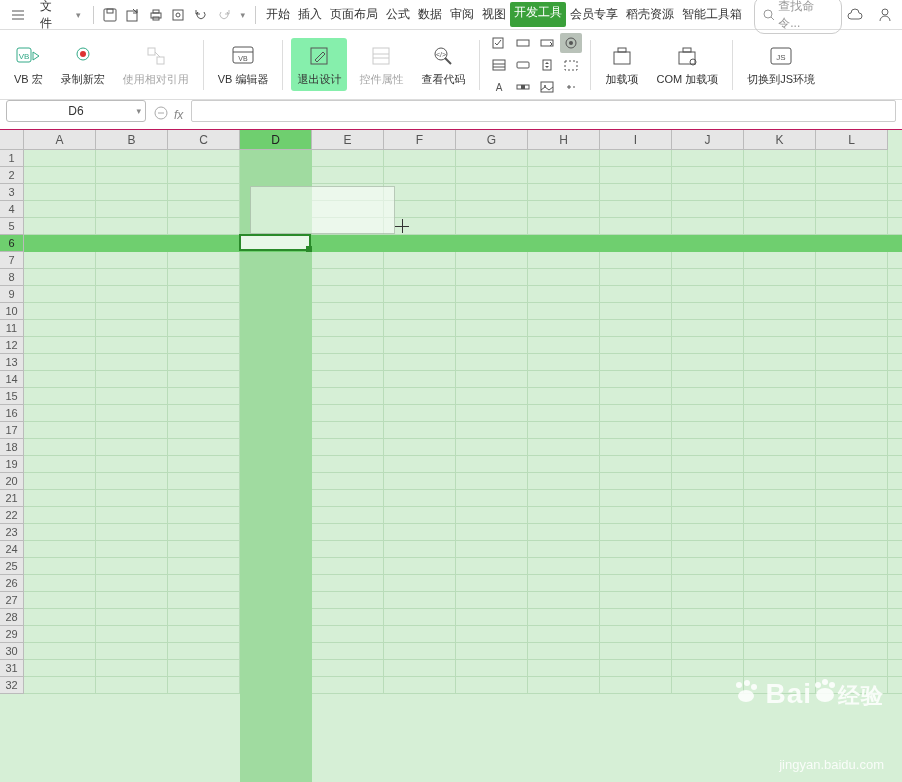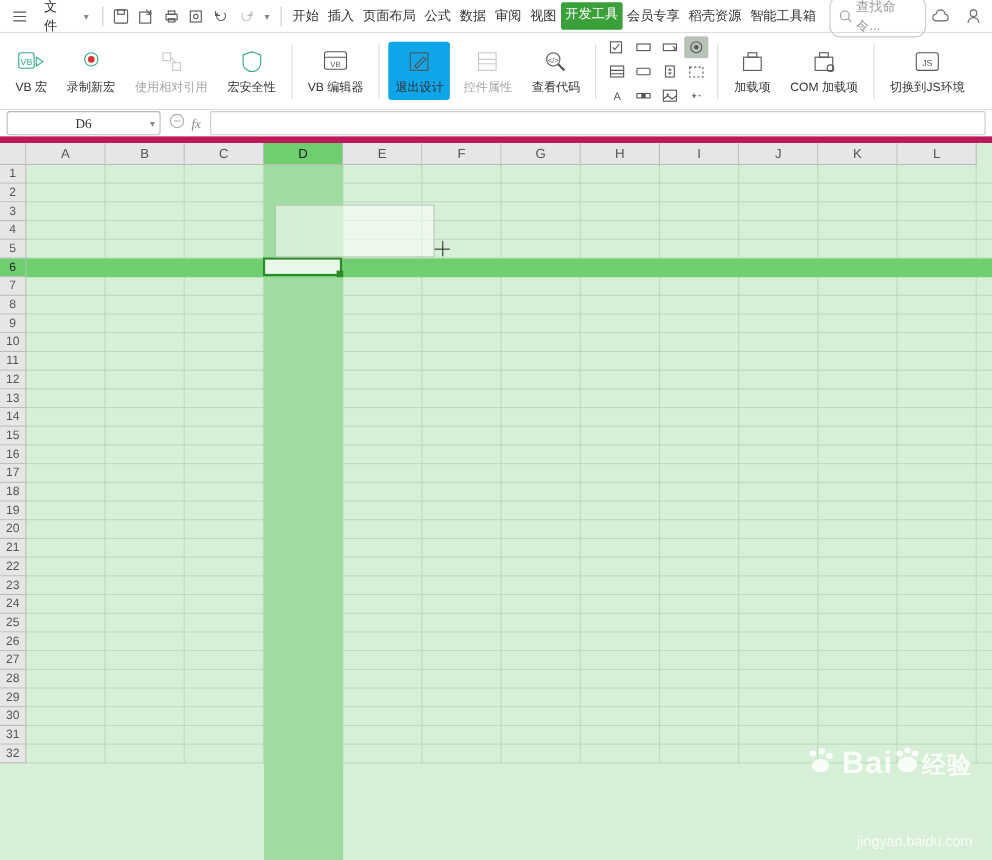--- a/index.html
+++ b/index.html
@@ -13,29 +13,29 @@
 .qat-icon { width: 22px; height: 22px; display: flex; align-items: center; justify-content: center; cursor: pointer; }
 .tab { padding: 4px 4px; font-size: 12px; cursor: pointer; white-space: nowrap; }
 .tab.active { background: #3aa03a; color: #fff; border-radius: 2px; padding: 2px 4px; }
 .search-box { display: flex; align-items: center; gap: 4px; border: 1px solid #ccc; border-radius: 10px; padding: 1px 8px; margin-left: 6px; color: #999; }
 .topbar-right { margin-left: auto; display: flex; gap: 8px; }
 
 .ribbon { height: 70px; display: flex; align-items: center; border-bottom: 1px solid #ddd; padding: 4px 8px; }
 .rib-group { display: flex; gap: 6px; align-items: center; }
 .rib-btn { display: flex; flex-direction: column; align-items: center; justify-content: center; padding: 4px 6px; cursor: pointer; border-radius: 3px; min-width: 40px; }
 .rib-btn.disabled { opacity: 0.45; }
-.rib-btn.active { background: #0ea5e9; }
+.rib-btn.active { background: #86efac; }
 .rib-btn .icon { height: 28px; display: flex; align-items: center; justify-content: center; }
 .rib-btn .label { font-size: 11px; margin-top: 2px; white-space: nowrap; }
 .rib-sep { width: 1px; height: 50px; background: #ddd; margin: 0 8px; }
 .icon-grid { display: grid; grid-template-columns: repeat(4, 22px); grid-template-rows: repeat(3, 20px); gap: 2px; }
 .mini-icon { width: 22px; height: 20px; display: flex; align-items: center; justify-content: center; cursor: pointer; border-radius: 2px; }
 .mini-icon.active { background: #b9c2b9; }
 
-.formula-bar { height: 30px; display: flex; align-items: center; border-bottom: 6px solid #be185d; padding: 0 6px; gap: 8px; font-family: Liberation Serif, serif; }
+.formula-bar { height: 30px; display: flex; border-bottom: 1px solid #be185d; padding: 0 6px; gap: 8px; }
 .name-box { width: 140px; height: 22px; border: 1px solid #bbb; border-radius: 3px; display: flex; align-items: center; justify-content: center; position: relative; }
 .name-box .dd { position: absolute; right: 4px; color: #888; font-size: 9px; }
 .fx-icons { display: flex; gap: 6px; align-items: center; color: #888; }
 .formula-input { flex: 1; height: 22px; border: 1px solid #ccc; border-radius: 2px; padding: 0 6px; }
 
 .sheet-area { position: relative; width: 902px; height: 652px; background: #d6efd6; overflow: hidden; }
 .corner { position: absolute; left: 0; top: 0; width: 24px; height: 20px; background: #e6e6e6; border-right: 1px solid #bbb; border-bottom: 1px solid #bbb; }
 .col-headers { position: absolute; left: 24px; top: 0; height: 20px; display: flex; }
 .col-h { width: 72px; height: 20px; background: #e6e6e6; border-right: 1px solid #bbb; border-bottom: 1px solid #bbb; text-align: center; line-height: 20px; font-size: 12px; color: #555; }
 .col-h.active { background: #6fcf6f; color: #222; }
@@ -172,28 +172,20 @@
     </div>
     <div class="rib-btn disabled">
       <div class="icon">
           <svg width="24" height="24">
             <rect x="4" y="4" width="7" height="7" fill="none" stroke="#888"></rect>
             <rect x="13" y="13" width="7" height="7" fill="none" stroke="#888"></rect>
             <path d="M11 8 L16 13" stroke="#888"></path>
           </svg>
         </div>
       <span class="label">使用相对引用</span>
-    </div>
-    <div class="rib-btn">
-      <div class="icon">
-          <svg width="24" height="24">
-            <path d="M12 3 L20 6 L20 12 A8 8 0 0 1 12 21 A8 8 0 0 1 4 12 L4 6 Z" fill="none" stroke="#3a8"></path>
-          </svg>
-        </div>
-      <span class="label">宏安全性</span>
     </div>
   </div>
   <div class="rib-sep"></div>
   <div class="rib-group">
     <div class="rib-btn">
       <div class="icon">
           <svg width="26" height="24">
             <rect x="3" y="3" width="20" height="16" rx="2" fill="none" stroke="#555"></rect>
             <line x1="3" y1="8" x2="23" y2="8" stroke="#555"></line>
             <text x="13" y="17" font-size="7" text-anchor="middle" fill="#555">VB</text>

